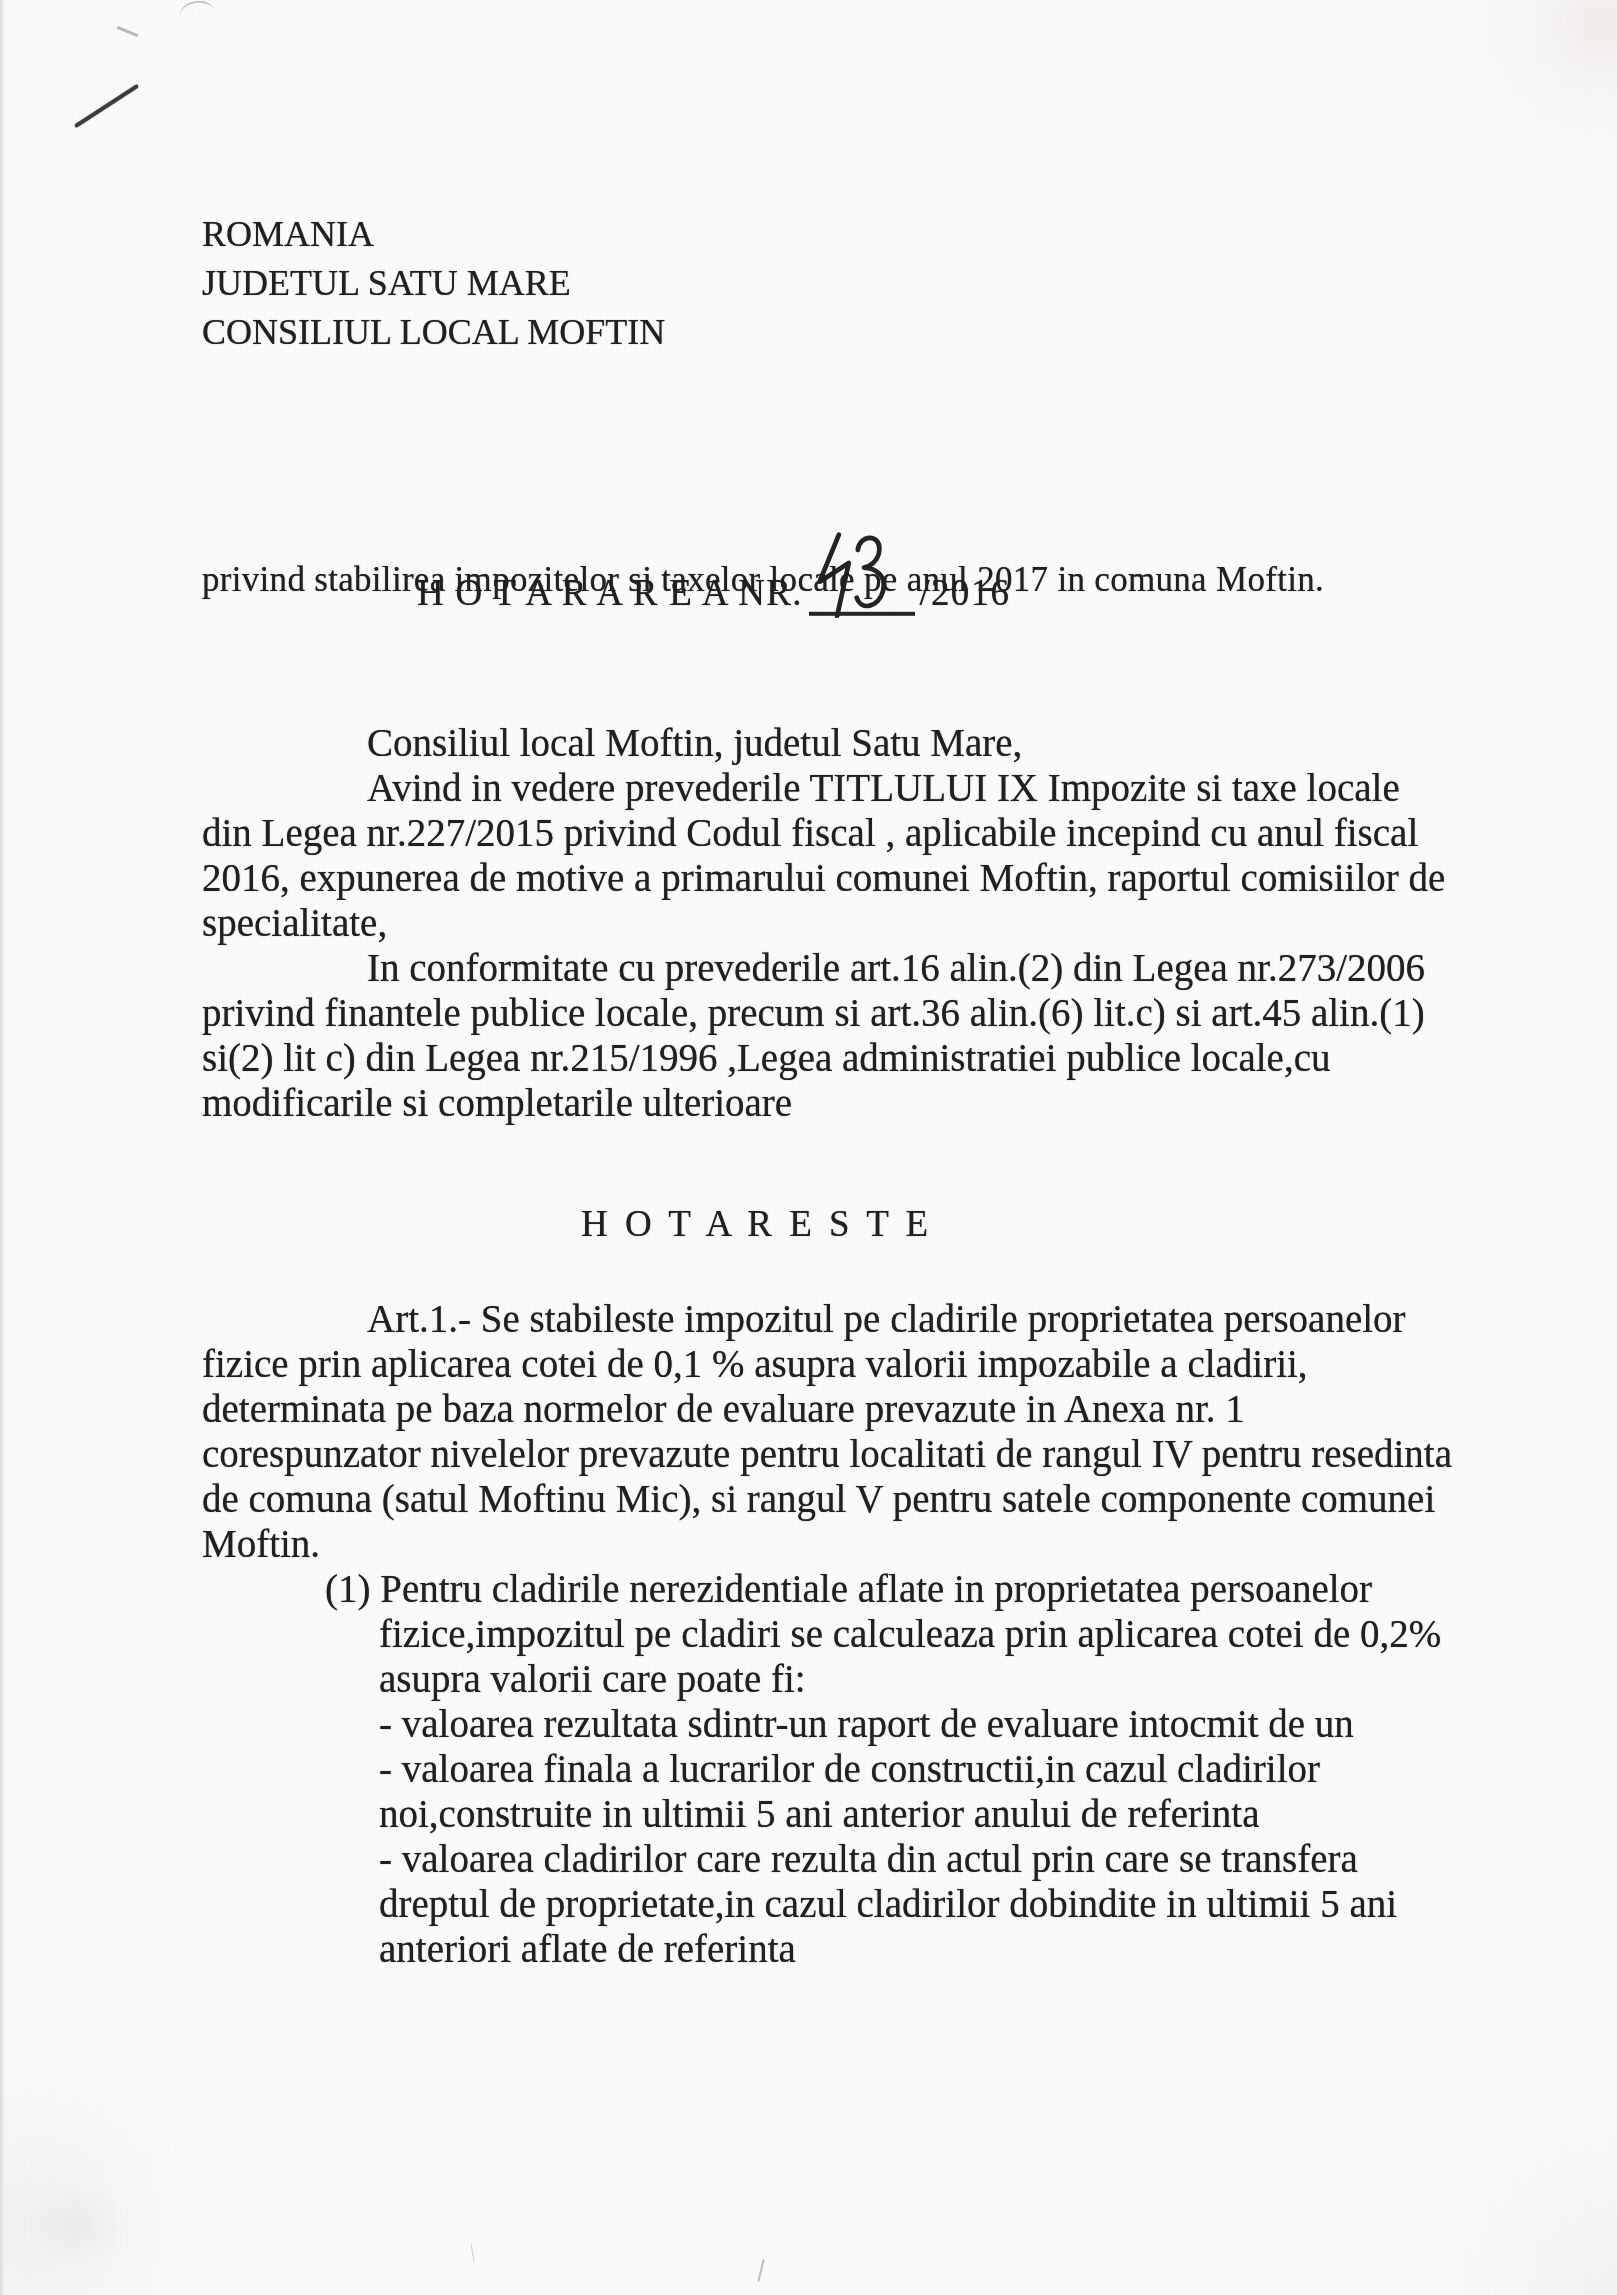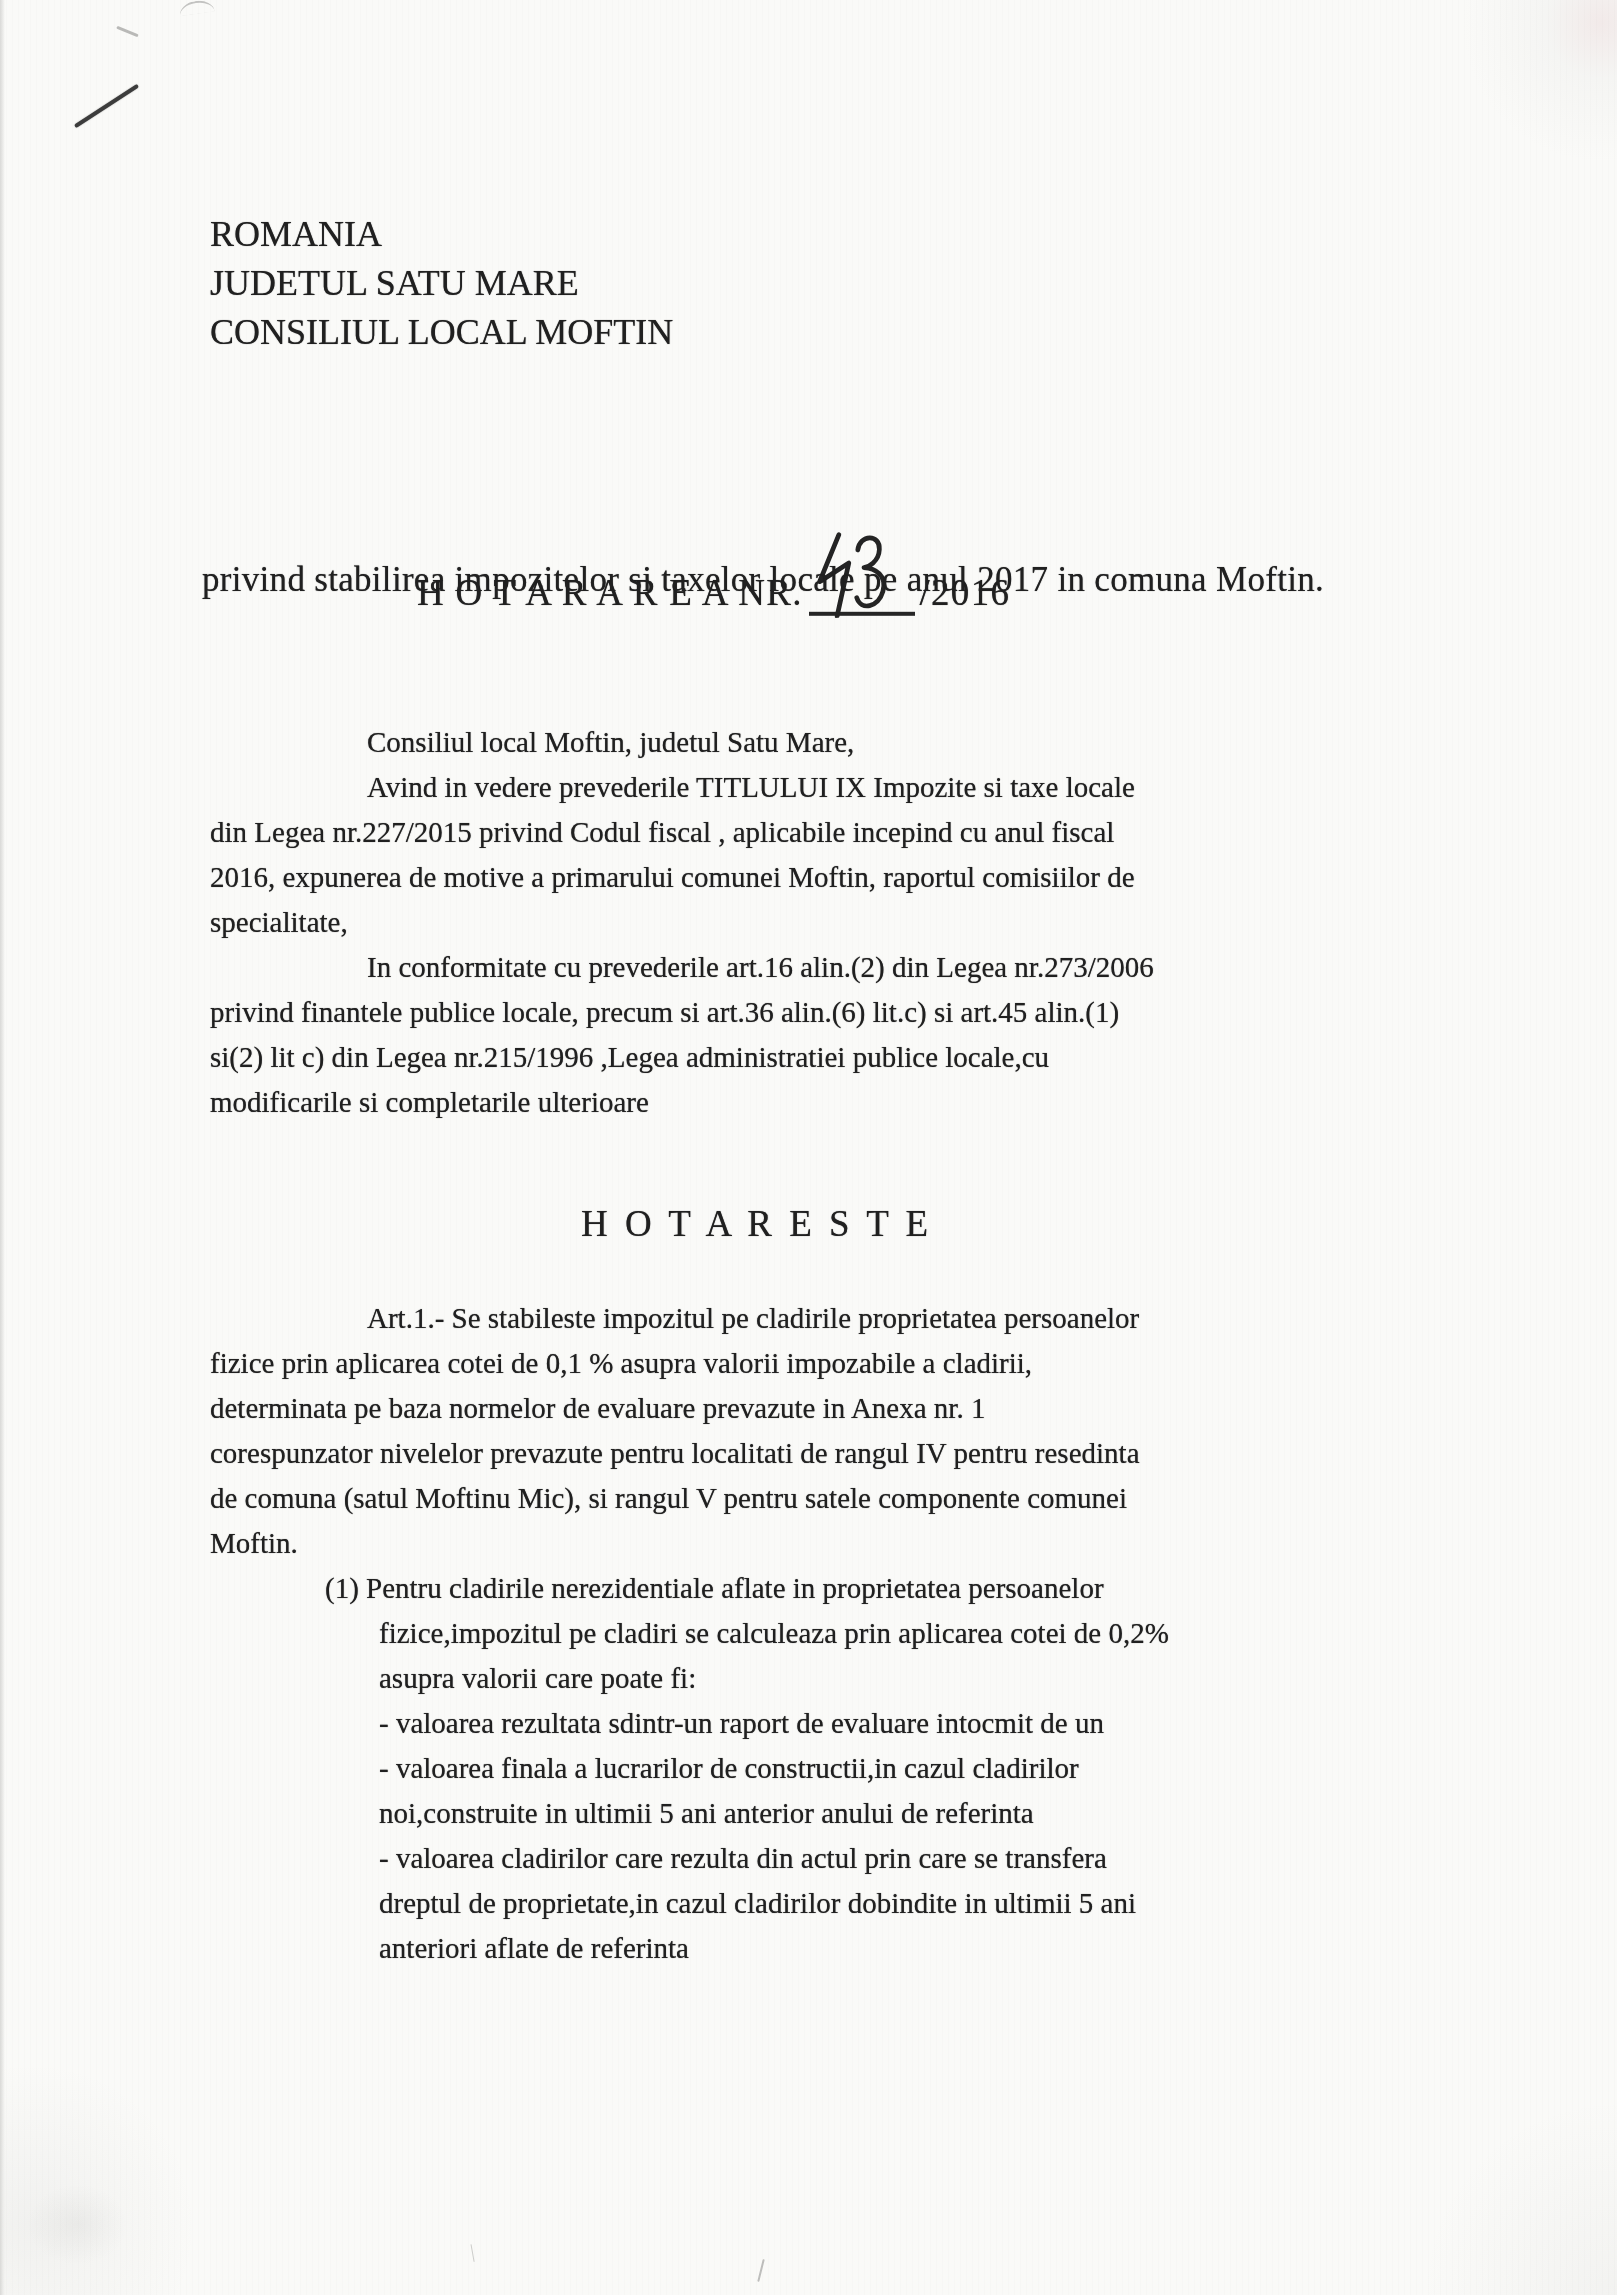--- a/index.html
+++ b/index.html
@@ -22,25 +22,25 @@
   .scan-edge-left {
     position: absolute; left: 0; top: 0; width: 4.7px; height: 100%;
     background: linear-gradient(90deg, #d9d9d7, #ececea 60%, rgba(236,236,234,0));
   }
   .txt {
     position: absolute;
     white-space: nowrap;
     text-shadow: 0 0 0.9px rgba(25,25,25,0.72);
   }
   .header-block { left: 202px; top: 210px; font-size: 36px; line-height: 49px; }
-  .body-block   { font-size: 29px; line-height: 45px; }
+  .body-block   { font-size: 39px; line-height: 45px; }
   .preamble-block { left: 202px; top: 720px; }
   .articles-block { left: 202px; top: 1296px; }
   .line { white-space: nowrap; }
-  .ind-0 { margin-left: 8px; }
+  .ind-0 { margin-left: 0; }
   .ind-1 { margin-left: 165px; }
   .ind-2 { margin-left: 123px; }
   .ind-3 { margin-left: 177px; }
   .title-line {
     left: 417px; top: 526px;
     font-size: 37px; letter-spacing: 1.3px;
   }
   .subtitle-line { left: 202px; top: 560px; font-size: 35px; letter-spacing: 0.3px; }
   .decision-heading {
     left: 581px; top: 1202px;

